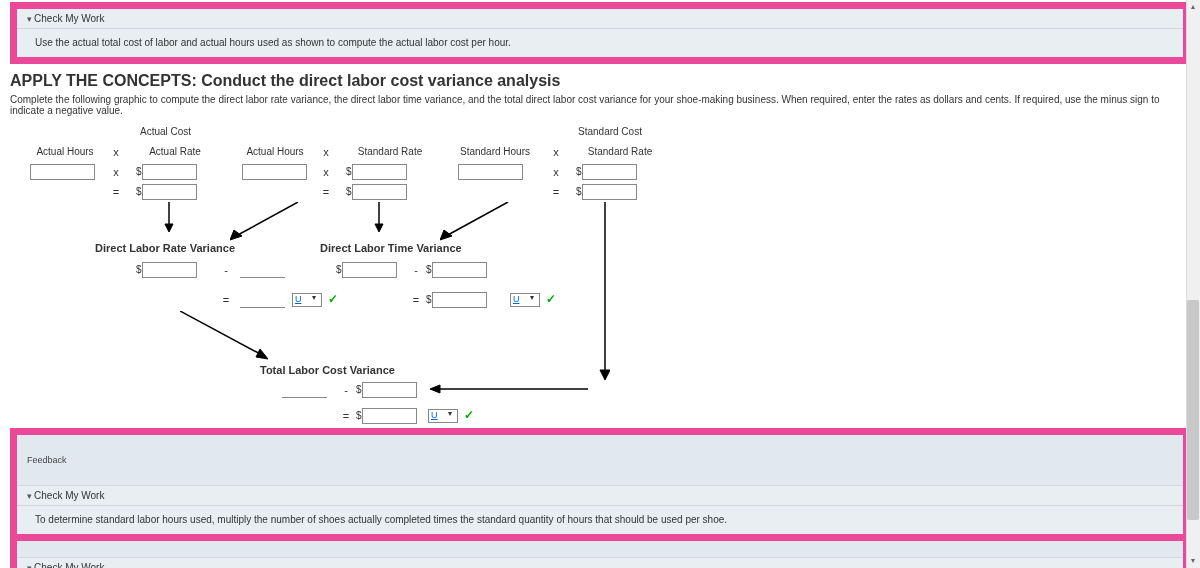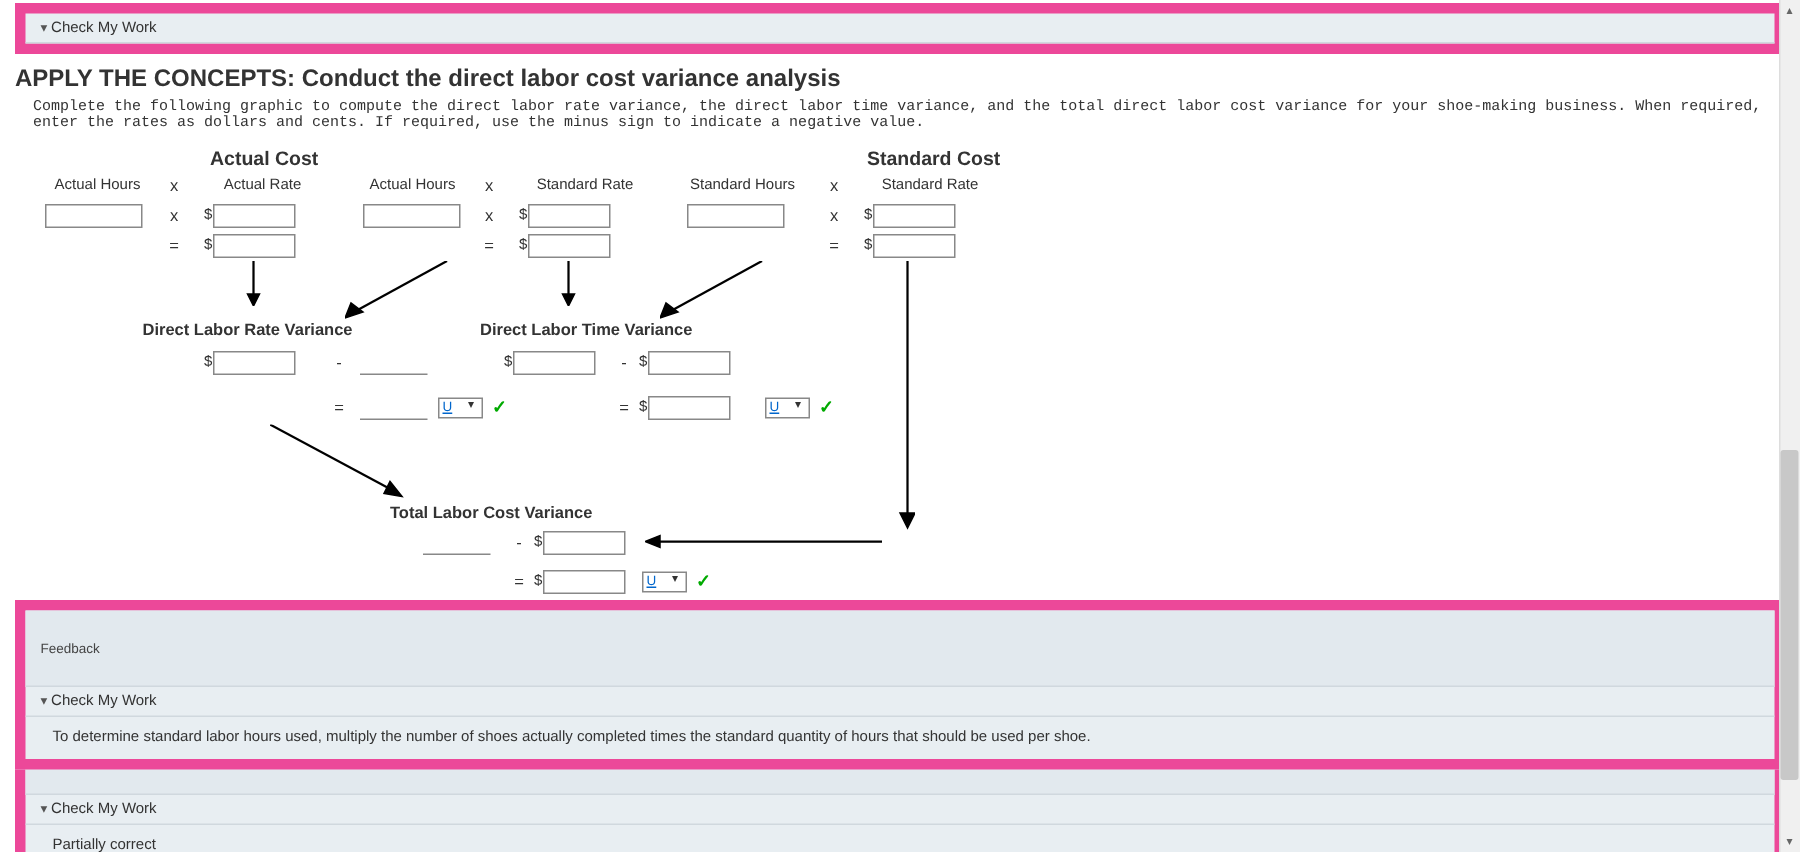--- a/index.html
+++ b/index.html
@@ -5,43 +5,44 @@
   * { box-sizing: border-box; margin: 0; padding: 0; }
   body { font-family: Arial, sans-serif; font-size: 11px; color: #333; background: #fff; width: 1200px; height: 568px; overflow: hidden; position: relative; }
   .page { padding: 0 10px; }
   .feedback-box { background: #e8eef2; border: 7px solid #ec4899; margin-bottom: 6px; padding: 0; }
   .fb-top { border-bottom: 1px solid #d0d8de; padding: 20px 10px; font-size: 9px; color: #444; background:#e2e9ee;}
   .fb-head { padding: 4px 10px; font-size: 10px; border-bottom:1px solid #d0d8de;}
   .fb-body { padding: 6px 18px; font-size: 10px; line-height: 1.6; }
   .chk::before { content: "▾ "; font-size: 9px; color:#555;}
   .section-h { font-size: 16px; font-weight: bold; margin: 8px 0 4px; }
   .link { color: #0066cc; font-weight: bold; font-size: 11px; }
-  .instr { font-size: 10px; margin: 4px 12px 10px; font-family: Liberation Mono, monospace; }
+  .instr { font-size: 10px; margin: 4px 0 10px; }
   .grid-area { position: relative; height: 370px; margin-top: 4px; }
-  .col-head { position: absolute; font-weight: bold; top: 0; font-size:13px; }
+  .col-head { position: absolute; font-weight: normal; top: 0; font-size:10px; }
   .lbl { position: absolute; font-size: 10px; text-align:center; }
   .sym { position: absolute; font-size: 11px; text-align:center; width:12px;}
   .inp { position: absolute; border: 1px solid #888; height: 16px; background:#fff; font-size:10px; padding:1px 2px;}
   .dollar { position:absolute; font-size:10px; }
   .sec-lbl { position: absolute; font-weight: bold; font-size: 11px; }
   .ufsel { position:absolute; border:1px solid #888; height:14px; width:30px; font-size:9px; color:#0066cc; text-decoration:underline; background:#fff; padding:0 2px;}
   .chkmark { position:absolute; color:#0a0; font-size:12px; font-weight:bold;}
   .arrow { position:absolute; stroke:#000; fill:#000; }
   .scrollbar { position:absolute; right:0; top:0; width:14px; height:568px; background:#f0f0f0; border-left:1px solid #ddd;}
   .sb-thumb { position:absolute; right:1px; width:12px; background:#c8c8c8; border-radius:2px;}
   .sb-arrow { position:absolute; right:0; width:14px; height:14px; text-align:center; font-size:8px; color:#666; line-height:14px;}
 </style>
 </head>
 <body>
 
 <div class="page">
 
   <div class="feedback-box" style="margin-top:2px;">
 
     <div class="fb-head chk">Check My Work</div>
+    <div class="fb-body">Use the actual total cost of labor and actual hours used as shown to compute the actual labor cost per hour.</div>
   </div>
 
   <div class="section-h">APPLY THE CONCEPTS: Conduct the direct labor cost variance analysis</div>
   <div class="instr">Complete the following graphic to compute the direct labor rate variance, the direct labor time variance, and the total direct labor cost variance for your shoe-making business. When required, enter the rates as dollars and cents. If required, use the minus sign to indicate a negative value.</div>
 
   <div class="grid-area">
 
     <div class="col-head" style="left:130px;">Actual Cost</div>
     <div class="col-head" style="left:568px;">Standard Cost</div>
 

